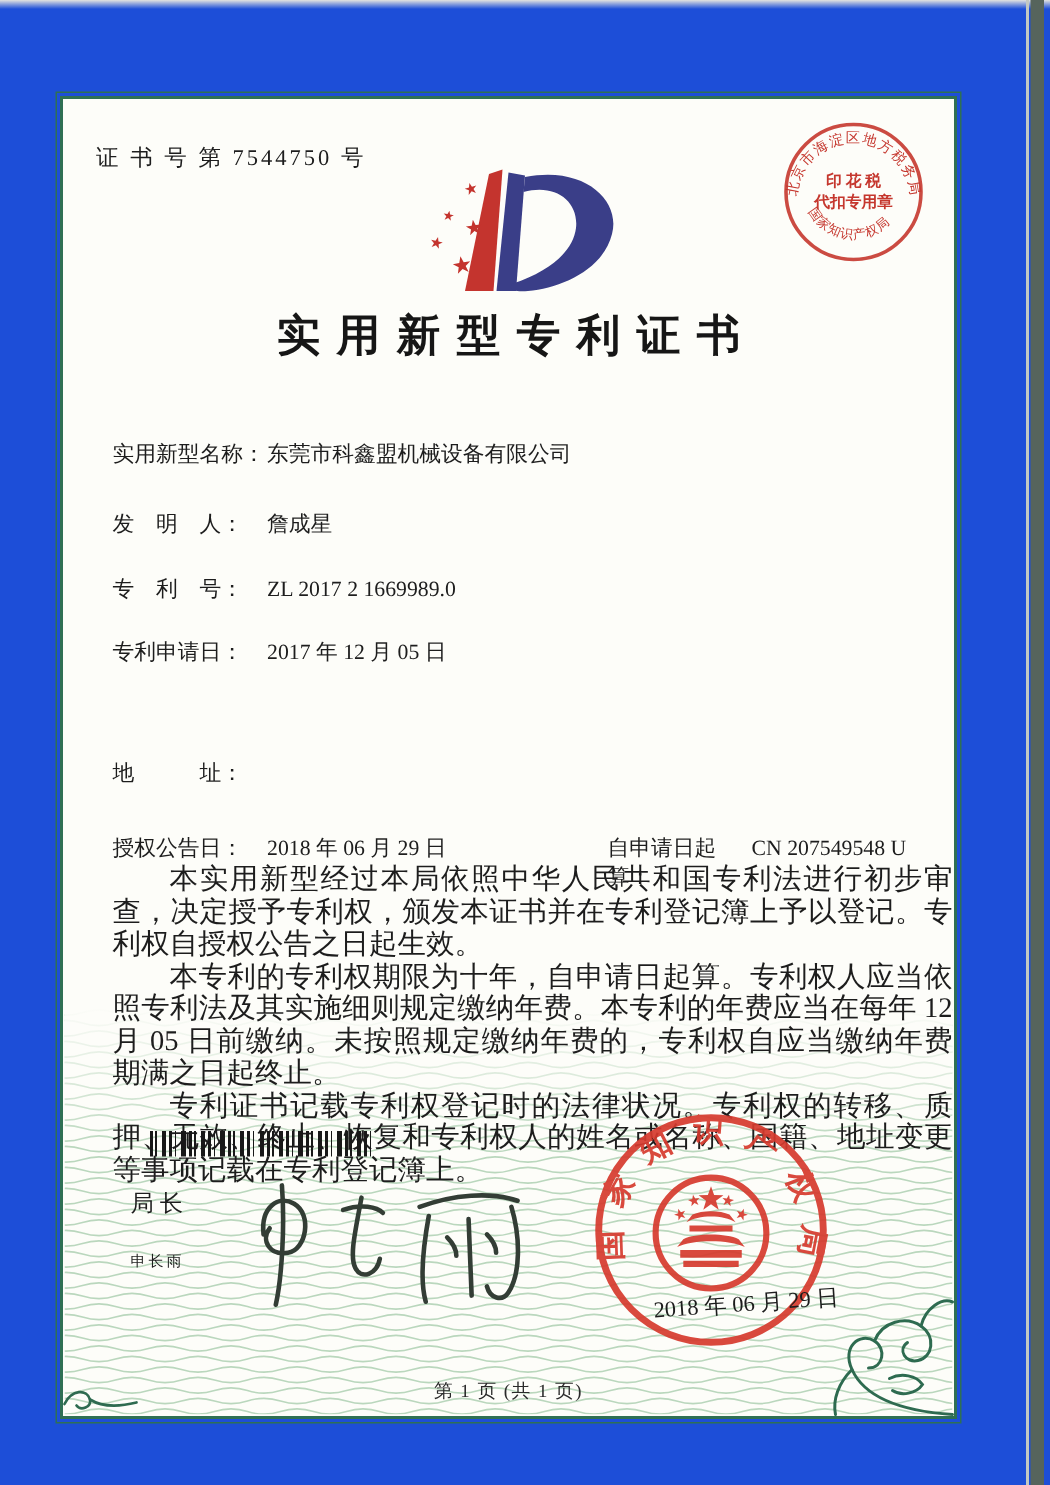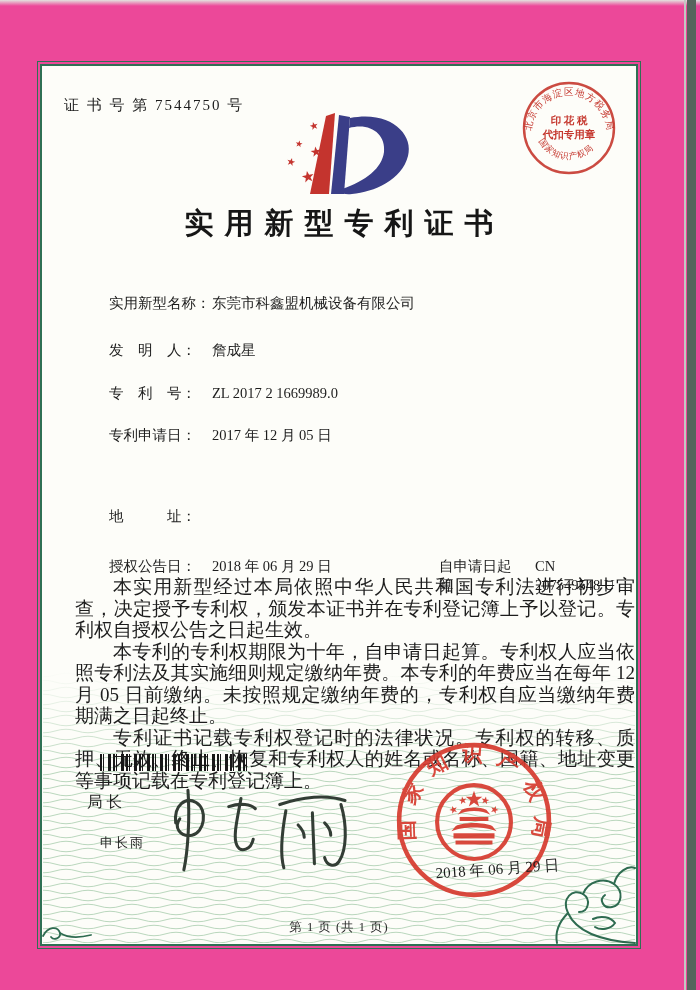--- a/index.html
+++ b/index.html
@@ -1,16 +1,16 @@
 <!DOCTYPE html>
 <html><head>
 <meta charset="utf-8">
 <style>
   html,body{margin:0;padding:0;background:#e9e9e5;}
-  .stage{position:relative;width:700px;height:990px;overflow:hidden;background:#ec4899;
+  .stage{position:relative;width:700px;height:990px;overflow:hidden;background:#1d4ed8;
          font-family:"Liberation Serif","DejaVu Serif",serif;color:#1d1d1d;}
   
   .scan-strip{position:absolute;top:0;right:4px;width:9px;height:990px;background:#56645c;}
   .scan-paper-edge{position:absolute;top:0;right:14px;width:2px;height:990px;background:#c3c8c2;}
   .scan-top-shade{position:absolute;top:0;left:0;width:700px;height:6px;background:linear-gradient(#e3e3df,rgba(255,255,255,0));}
 
   
   .cert{position:absolute;left:40px;top:64px;width:594px;height:878px;
         border:2px solid #2f7054;outline:1px solid #2f7054;outline-offset:2px;background:#fdfdf9;}
 
@@ -19,38 +19,38 @@
   .wavefade{position:absolute;left:0;right:0;top:0;height:95px;
             background:linear-gradient(#fdfdf9,rgba(253,253,249,0));}
 
   .certno{position:absolute;left:22px;top:30px;font-size:15px;letter-spacing:2px;}
 
   .logo{position:absolute;left:230px;top:40px;width:160px;height:95px;}
 
   .title{position:absolute;left:0;right:0;top:138px;text-align:center;
          font-size:29px;font-weight:700;letter-spacing:11px;text-indent:11px;color:#161616;}
 
-  .row{position:absolute;left:33px;right:18px;display:flex;font-size:14.5px;line-height:19px;margin-left:34px;}
+  .row{position:absolute;left:33px;right:18px;display:flex;font-size:14.5px;line-height:19px;}
   .lbl{flex:0 0 103px;}
   .val{flex:1;}
   .r1{top:228px}.r2{top:275px}.r3{top:318px}.r4{top:360px}.r5{top:400px}
   .r6{top:441px}.r6 .val{max-width:434px;line-height:22px;}
   .r7{top:491px}
   .pair2{position:absolute;left:330px;top:0;display:flex;}
   .pair2 .lbl{flex:0 0 96px;}
 
   .paras{position:absolute;left:33px;top:510px;width:560px;font-size:19px;}
   .paras p{margin:0;text-indent:2em;line-height:21.5px;text-align:justify;}
 
   .barcode{position:absolute;left:58px;top:688px;width:150px;height:17px;
      background:repeating-linear-gradient(90deg,#181818 0 2px,rgba(0,0,0,0) 2px 3.5px,
         #181818 3.5px 4.5px,rgba(0,0,0,0) 4.5px 8px,#181818 8px 11px,rgba(0,0,0,0) 11px 13px);}
 
   .signer-title{position:absolute;left:45px;top:726px;font-size:15.5px;letter-spacing:4px;}
-  .signer-name{position:absolute;left:58px;top:768px;font-size:13px;letter-spacing:2px;}
+  .signer-name{position:absolute;left:45px;top:768px;font-size:10px;letter-spacing:2px;}
   .signature{position:absolute;left:118px;top:710px;width:215px;height:102px;}
 
   .bigstamp{position:absolute;left:352px;top:674px;width:160px;height:160px;}
   .stamp-date{position:absolute;left:368px;top:794px;width:175px;text-align:center;
               font-size:15px;color:#1c1c1c;transform:rotate(-4deg);}
 
   .taxstamp{position:absolute;left:479px;top:14px;width:96px;height:96px;}
 
   .footer{position:absolute;left:0;right:0;bottom:8px;text-align:center;font-size:12.5px;letter-spacing:1px;color:#2a2a2a;}
 

